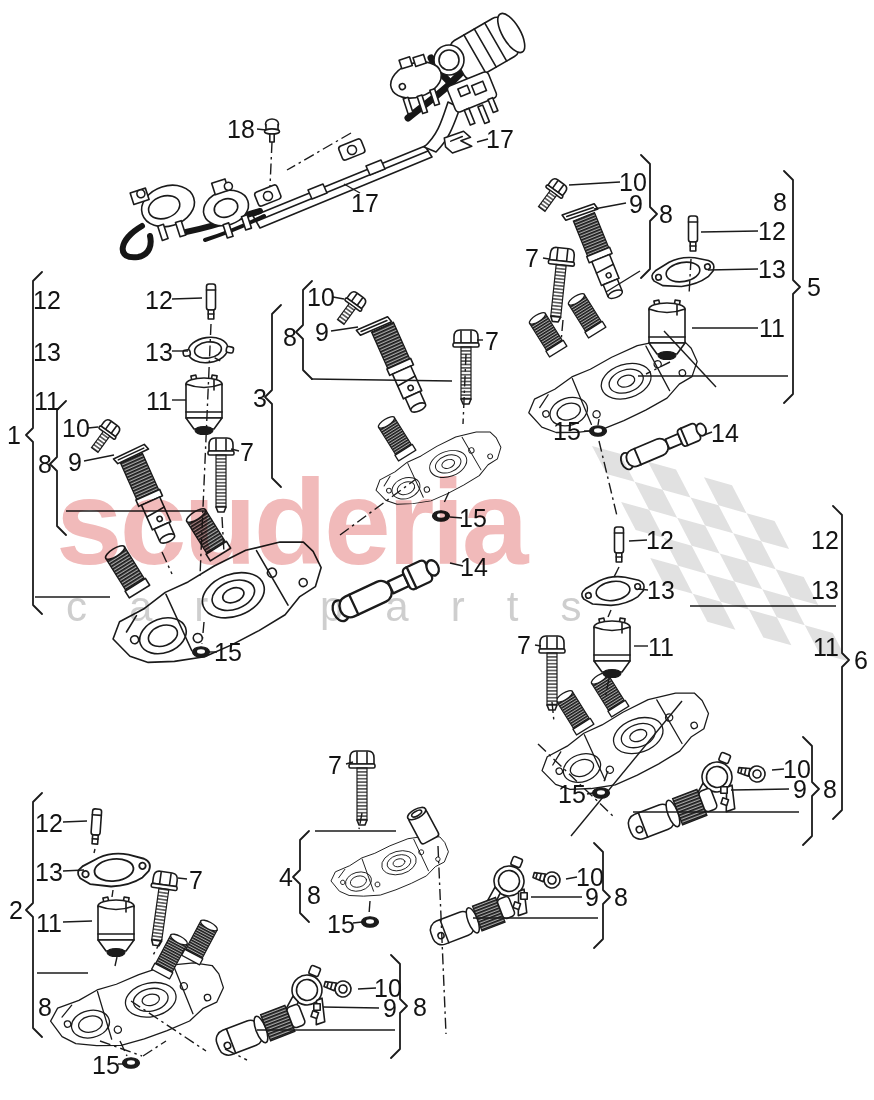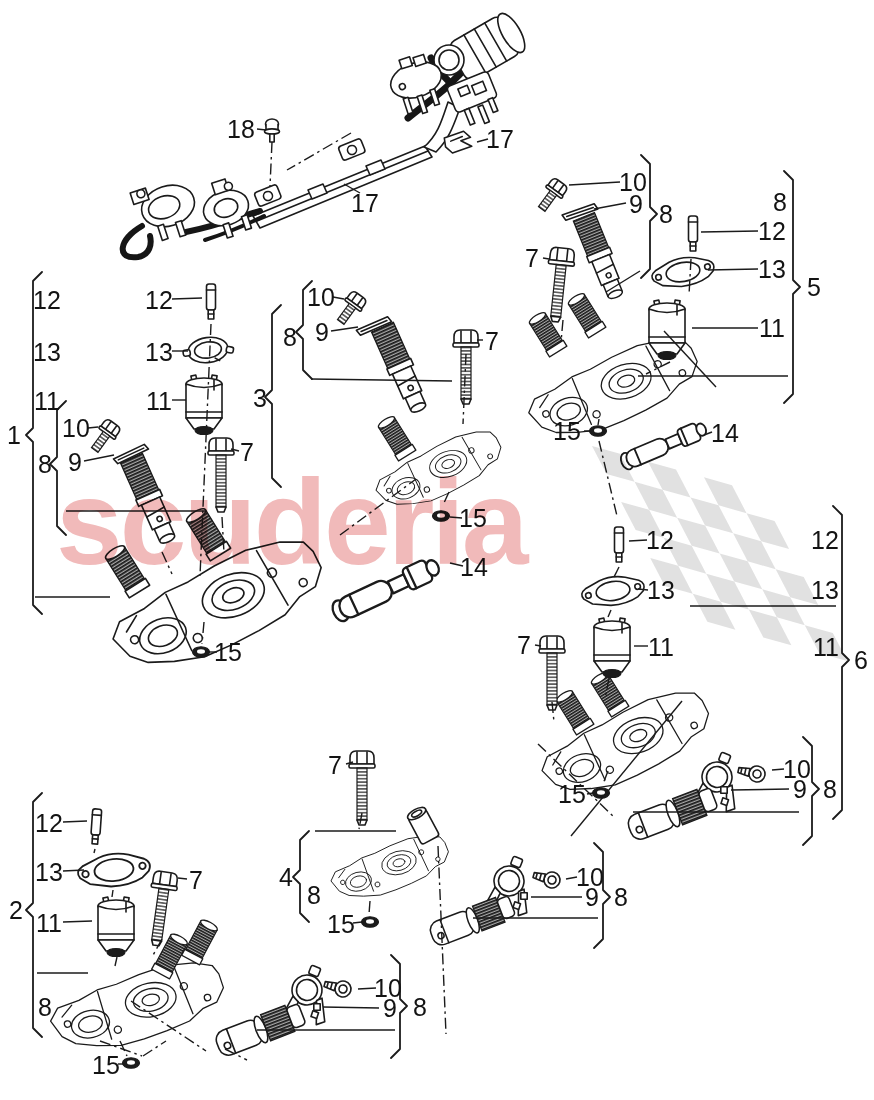--- a/index.html
+++ b/index.html
@@ -523,15 +523,16 @@
           <rect x="140" y="84" width="28" height="28"></rect>
           <rect x="0" y="112" width="28" height="28"></rect>
           <rect x="56" y="112" width="28" height="28"></rect>
           <rect x="112" y="112" width="28" height="28"></rect>
           <rect x="28" y="140" width="28" height="28"></rect>
           <rect x="84" y="140" width="28" height="28"></rect>
           <rect x="140" y="140" width="28" height="28"></rect>
         </g>
       </svg>
   <div id="wm-brand" style="color: rgb(217, 75, 75);">scuderia</div>
+  <div id="wm-letters" style="color: rgb(201, 201, 201);">car parts</div>
 </div>
 
 </div>
 
 </body></html>

